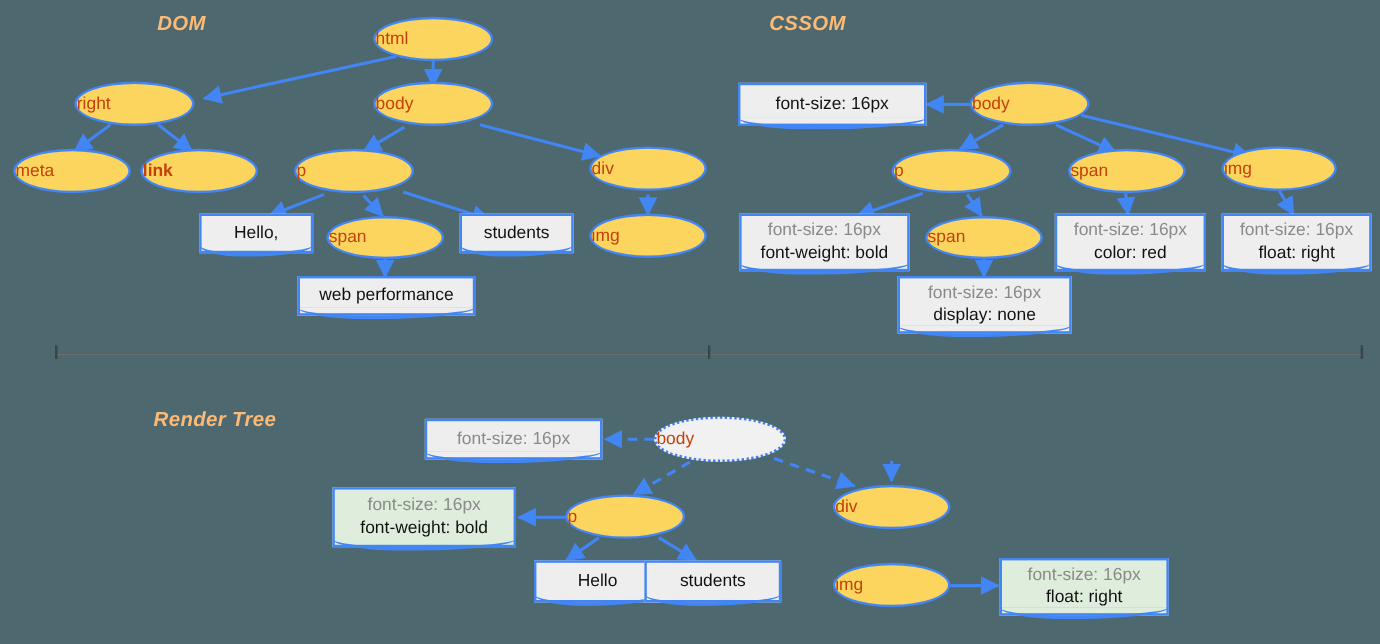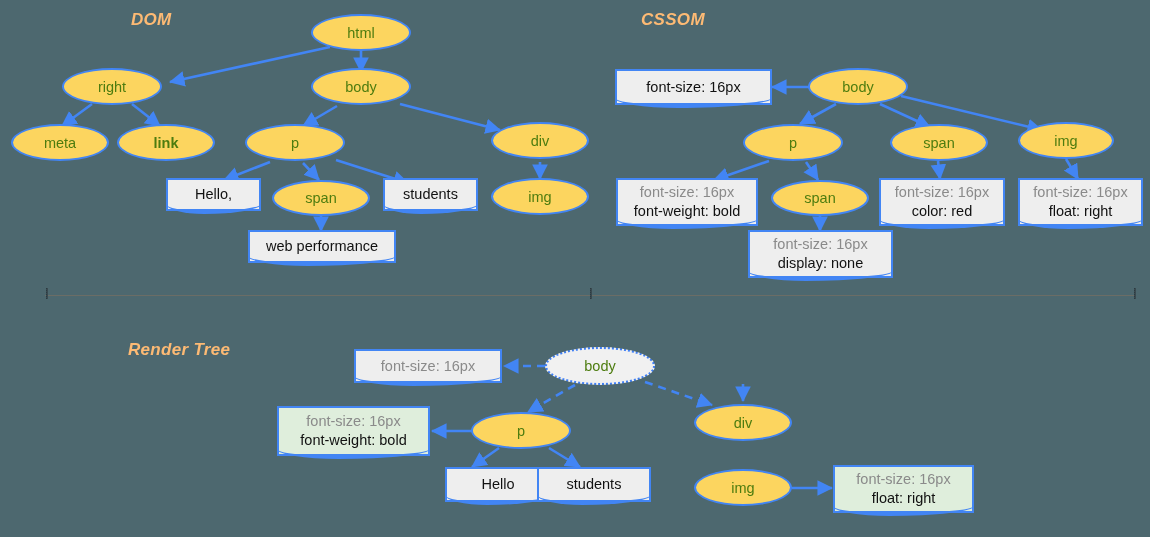--- a/index.html
+++ b/index.html
@@ -40,23 +40,23 @@
   }
 
   
   .node {
     position: absolute;
     background: #fcd55f;
     border: 2px solid #4285f4;
     border-radius: 50%;
     display: flex;
     align-items: center;
-    justify-content: center;
+    justify-content: flex-start;
     font-size: 14.5px;
-    color: #4d7c0f;
+    color: #c2410c;
     box-sizing: border-box;
     white-space: nowrap;
   }
   .node.ghost {
     background: #f1f1f1;
     border: 2px dotted #3f7ff5;
   }
 
   
   .box {

